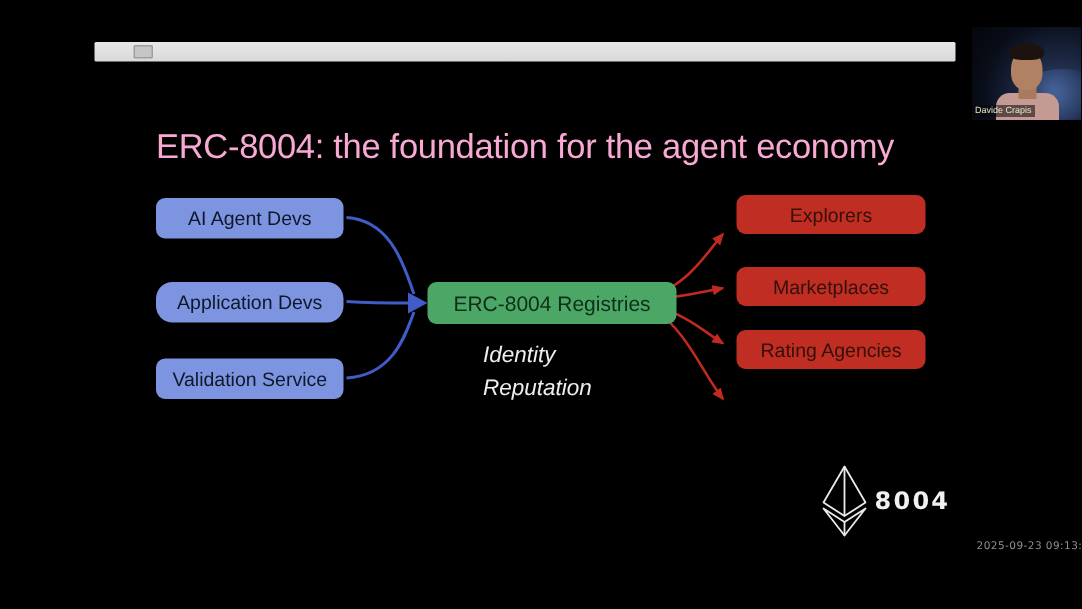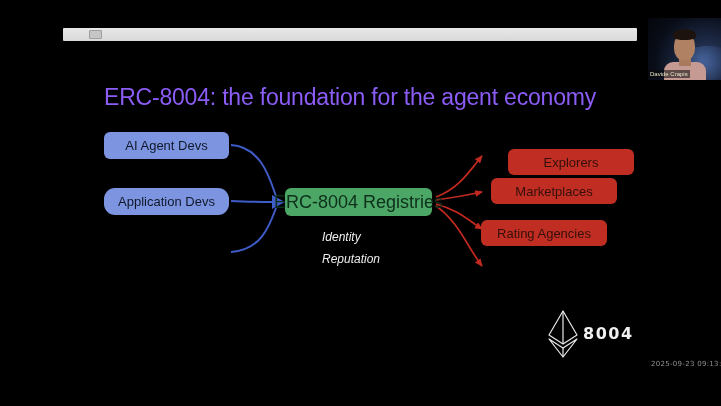--- a/index.html
+++ b/index.html
@@ -30,42 +30,42 @@
   .cam-face{position:absolute;left:26px;top:15px;width:21px;height:27px;background:#b08263;border-radius:48% 48% 42% 42%;}
   .cam-hair{position:absolute;left:25px;top:11px;width:23px;height:11px;background:#1c130e;border-radius:50% 50% 35% 35%;}
   .cam-name{
     position:absolute;left:0;bottom:2px;max-width:68px;padding:0 2px;
     font-size:6px;line-height:8px;color:#e8e4c8;background:rgba(10,10,10,0.55);
     white-space:nowrap;overflow:hidden;
   }
   
   .slide-title{
     position:absolute;left:104px;top:84px;width:540px;
-    font-size:23px;color:#8b5cf6;letter-spacing:-0.2px;font-weight:400;
+    font-size:23px;color:#f9a8d4;letter-spacing:-0.2px;font-weight:400;
   }
   
   .dbox{
     position:absolute;box-sizing:border-box;border-radius:6px;
     display:flex;align-items:center;justify-content:center;
     font-size:13px;white-space:nowrap;
   }
   .src{width:125px;height:27px;background:#7d95e0;color:#0f172a;}
   .src0{left:104px;top:132px;}
   .src1{left:104px;top:188px;border-radius:11px;}
   .src2{left:104px;top:239px;}
-  .hub{left:285px;top:188px;width:147px;height:28px;background:#4ca766;color:#0e2f1a;font-size:18px;}
+  .hub{left:285px;top:188px;width:166px;height:28px;background:#4ca766;color:#0e2f1a;font-size:14px;}
   .cons{width:126px;height:26px;background:#c02d23;color:#33100a;}
-  .cons0{left:491px;top:149px;margin-left:17px;}
+  .cons0{left:491px;top:130px;}
   .cons1{left:491px;top:178px;}
-  .cons2{left:481px;top:220px;}
+  .cons2{left:491px;top:220px;}
   .cons3{left:491px;top:259px;}
   
   .hub-notes{
     position:absolute;left:322px;top:226px;
-    font-size:12px;font-style:italic;color:#eeeeee;line-height:22px;
+    font-size:15px;font-style:italic;color:#eeeeee;line-height:22px;
   }
   
   .connectors{position:absolute;left:0;top:0;width:721px;height:406px;pointer-events:none;}
   
   .logo-wrap{position:absolute;left:548px;top:309px;width:110px;height:52px;}
   .eth-svg{position:absolute;left:0;top:0;}
   .logo-text{
     position:absolute;left:35px;top:15px;font-size:16px;font-weight:700;
     color:#f0f0f0;letter-spacing:1.5px;font-family:"DejaVu Sans",sans-serif;
   }
@@ -107,20 +107,23 @@
       <path d="M436,206 C458,221 468,248 482,266" marker-end="url(#redarrow)"></path>
     </g>
   </svg>
 
   <div class="dbox src src0">
     <span>AI Agent Devs</span>
   </div>
   <div class="dbox src src1">
     <span>Application Devs</span>
   </div>
+  <div class="dbox src src2">
+    <span>Validation Service</span>
+  </div>
 
   <div class="dbox hub">
     <span>ERC-8004 Registries</span>
   </div>
 
   <div class="hub-notes">
     <div>Identity</div>
     <div>Reputation</div>
   </div>
 

